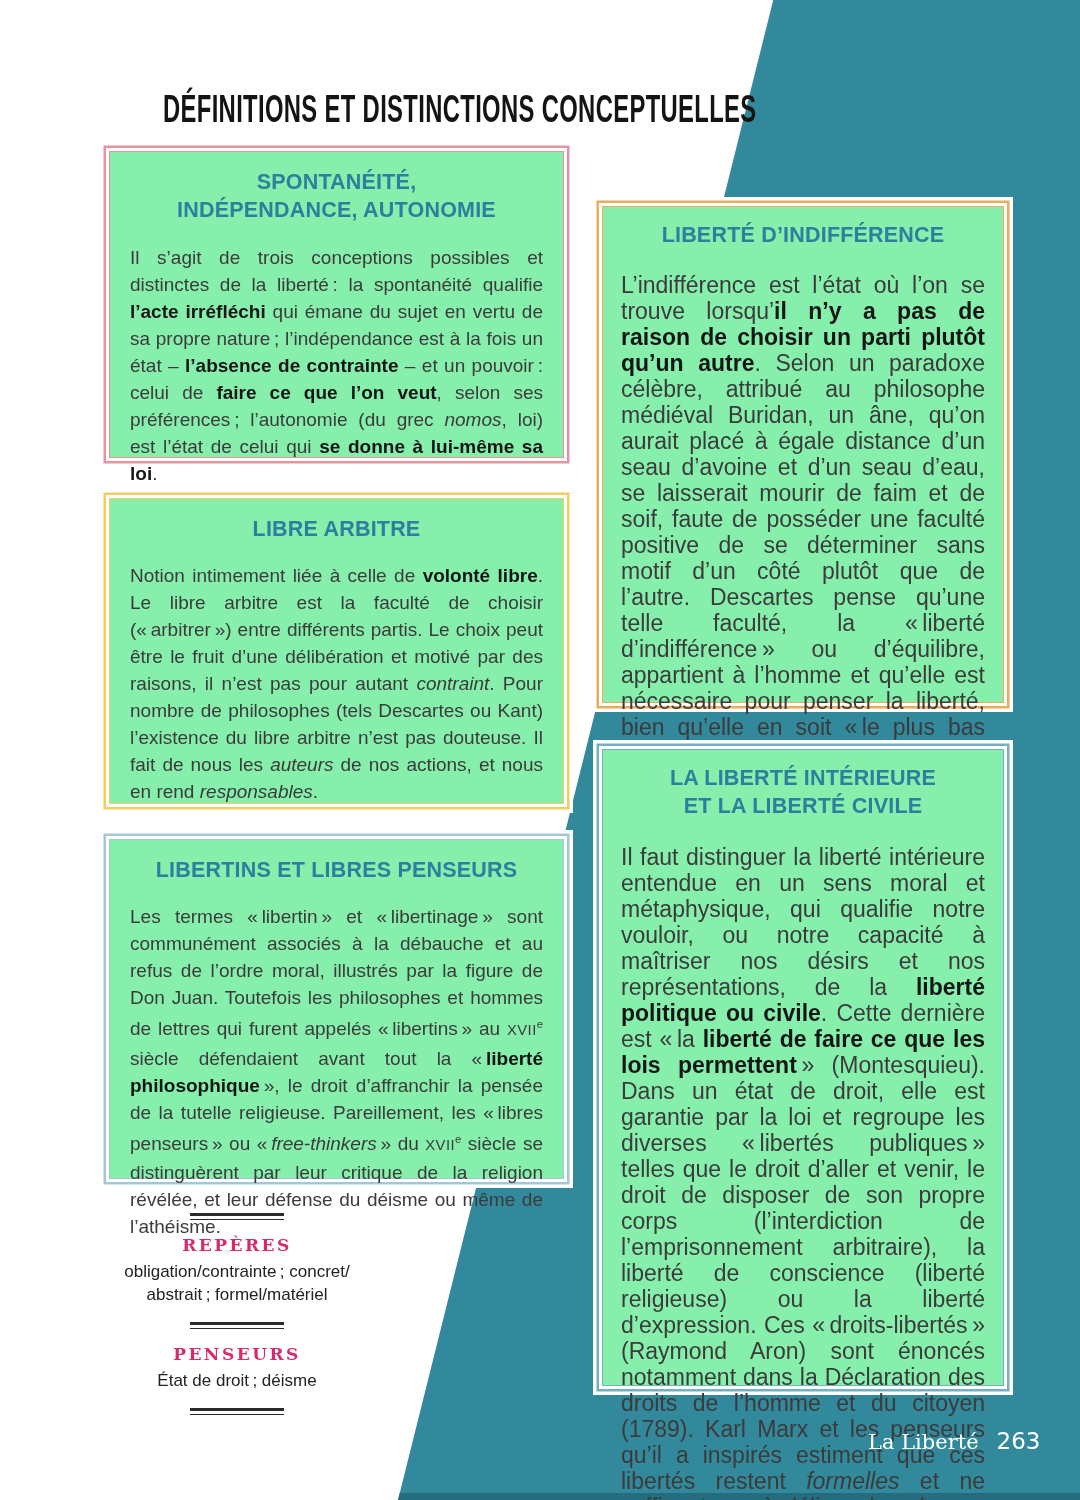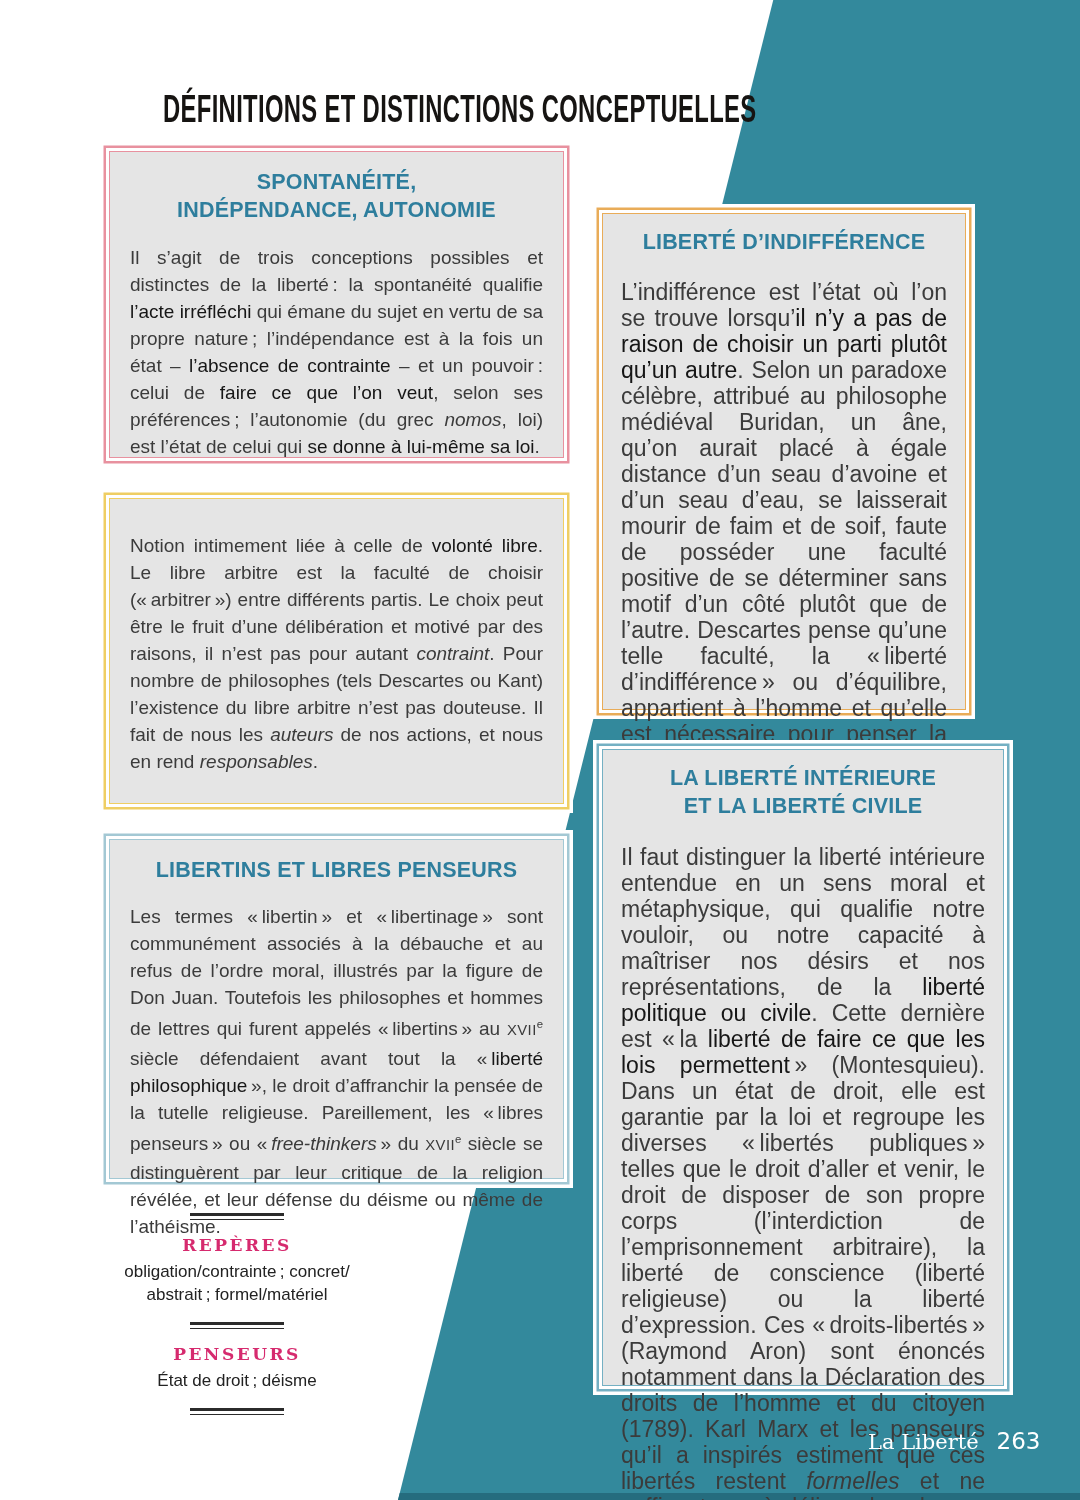--- a/index.html
+++ b/index.html
@@ -18,44 +18,44 @@
   }
   
   .page-title{
     position:absolute;left:163px;top:64px;
     font-weight:700;font-size:34px;color:#161412;
     letter-spacing:0.5px;white-space:nowrap;
     transform:scale(0.70,1.12);transform-origin:0 0;
   }
   
   .defbox{
-    position:absolute;background:#e5e5e5;box-sizing:border-box;
+    position:absolute;background:#86efac;box-sizing:border-box;
     border:1.5px solid var(--bc);
     box-shadow:0 0 0 3px #fff,0 0 0 5.5px var(--bc),0 0 0 9px #fff;
     padding:14px 20px 10px;
   }
   .box-title{
     color:#2E7E9D;font-weight:700;text-align:center;
     font-size:21.5px;line-height:1.32;letter-spacing:0.2px;
     white-space:pre-line;margin:2px 0 9px;
   }
   .box-body{
     font-size:19px;line-height:27px;text-align:justify;
     color:#3b3b3b;hyphens:auto;-webkit-hyphens:auto;
   }
   .box-right{padding:12px 18px 8px;}
   .box-right .box-body{font-size:23px;line-height:26px;}
-  .seg-b{font-weight:400;color:#161616;}
+  .seg-b{font-weight:700;color:#161616;}
   .seg-i{font-style:italic;}
   .seg-sc{text-transform:uppercase;font-size:0.78em;letter-spacing:0.4px;}
   .seg-sup{font-size:0.6em;vertical-align:super;}
   #box-spontaneite{left:109px;top:151px;width:455px;height:307px;--bc:#E8919F;}
   #box-libre-arbitre{left:109px;top:498px;width:455px;height:306px;--bc:#EFCE63;}
   #box-libertins{left:109px;top:839px;width:455px;height:340px;--bc:#A3C8D4;}
-  #box-indifference{left:602px;top:213px;width:364px;height:497px;--bc:#E9AC58;}
+  #box-indifference{left:602px;top:206px;width:402px;height:497px;--bc:#E9AC58;}
   #box-interieure{left:602px;top:749px;width:402px;height:637px;--bc:#74B0C3;}
   
   .side-note{position:absolute;left:102px;top:1213px;width:270px;text-align:center;}
   .rule{
     width:94px;margin:0 auto;height:7px;box-sizing:border-box;
     border-top:3px solid #2b2b2b;border-bottom:1.5px solid #2b2b2b;
   }
   .side-title{
     font-family:"DejaVu Serif",serif;font-weight:700;color:#D62A6E;
     font-size:17px;letter-spacing:2.5px;margin:15px 0 6px;
@@ -83,20 +83,21 @@
 
   <h1 class="page-title">DÉFINITIONS ET DISTINCTIONS CONCEPTUELLES</h1>
 
   <section class="defbox" id="box-spontaneite">
     <h2 class="box-title">SPONTANÉITÉ,
 INDÉPENDANCE, AUTONOMIE</h2>
     <p class="box-body"><span>Il s’agit de trois conceptions possibles et distinctes de la liberté : la spontanéité qualifie </span><span class="seg-b">l’acte irréfléchi</span><span> qui émane du sujet en vertu de sa propre nature ; l’indépendance est à la fois un état – </span><span class="seg-b">l’absence de contrainte</span><span> – et un pouvoir : celui de </span><span class="seg-b">faire ce que l’on veut</span><span>, selon ses préférences ; l’autonomie (du grec </span><span class="seg-i">nomos</span><span>, loi) est l’état de celui qui </span><span class="seg-b">se donne à lui-même sa loi</span><span>.</span></p>
   </section>
 
   <section class="defbox" id="box-libre-arbitre">
+    <h2 class="box-title">LIBRE ARBITRE</h2>
     <p class="box-body"><span>Notion intimement liée à celle de </span><span class="seg-b">volonté libre</span><span>. Le libre arbitre est la faculté de choisir (« arbitrer ») entre différents partis. Le choix peut être le fruit d’une délibération et motivé par des raisons, il n’est pas pour autant </span><span class="seg-i">contraint</span><span>. Pour nombre de philosophes (tels Descartes ou Kant) l’existence du libre arbitre n’est pas douteuse. Il fait de nous les </span><span class="seg-i">auteurs</span><span> de nos actions, et nous en rend </span><span class="seg-i">responsables</span><span>.</span></p>
   </section>
 
   <section class="defbox" id="box-libertins">
     <h2 class="box-title">LIBERTINS ET LIBRES PENSEURS</h2>
     <p class="box-body"><span>Les termes « libertin » et « libertinage » sont communément associés à la débauche et au refus de l’ordre moral, illustrés par la figure de Don Juan. Toutefois les philosophes et hommes de lettres qui furent appelés « libertins » au </span><span class="seg-sc">xvii</span><span class="seg-sup">e</span><span> siècle défendaient avant tout la « </span><span class="seg-b">liberté philosophique</span><span> », le droit d’affranchir la pensée de la tutelle religieuse. Pareillement, les « libres penseurs » ou « </span><span class="seg-i">free-thinkers</span><span> » du </span><span class="seg-sc">xvii</span><span class="seg-sup">e</span><span> siècle se distinguèrent par leur critique de la religion révélée, et leur défense du déisme ou même de l’athéisme.</span></p>
   </section>
 
   <section class="defbox box-right" id="box-indifference">
     <h2 class="box-title">LIBERTÉ D’INDIFFÉRENCE</h2>

